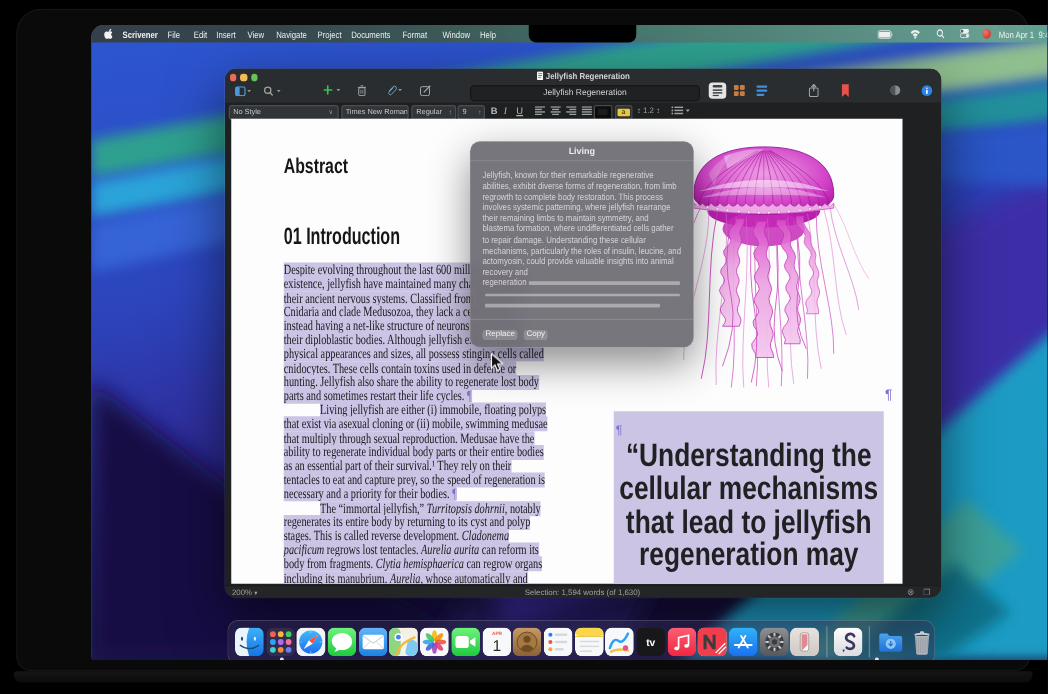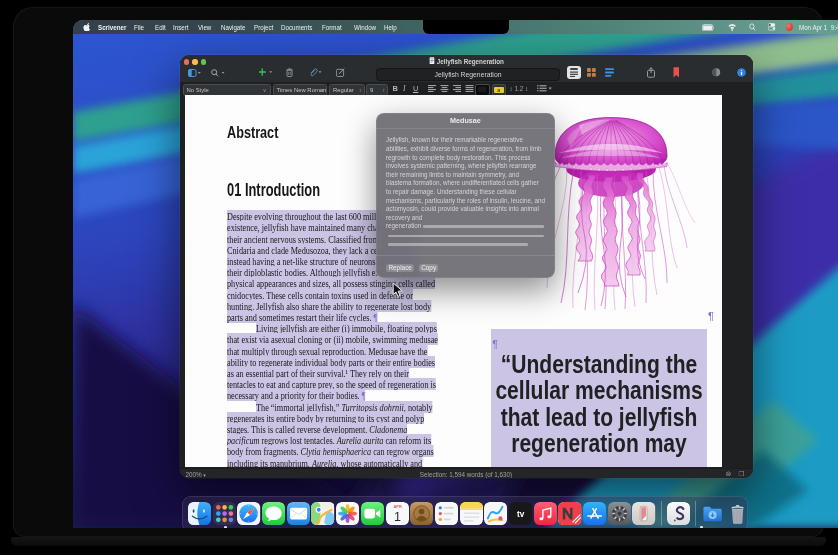--- a/index.html
+++ b/index.html
@@ -386,21 +386,21 @@
       </div>
 
       <div class="abs" id="statusbar">
         <span class="abs" style="left:6px;top:2px;font-size:6.3px;color:#9fa1a2">200% <span style="font-size:5px">▾</span></span>
         <span class="abs" style="left:150px;top:2px;width:273px;text-align:center;font-size:6.3px;color:#9fa1a2">Selection: 1,594 words (of 1,630)</span>
         <span class="abs" style="left:546px;top:1.5px;font-size:7px;color:#8f9192">⊗</span>
         <span class="abs" style="left:559px;top:1.5px;font-size:6.5px;color:#8f9192">❐</span>
       </div>
     </div>
     <div class="abs" id="popup">
-      <div class="abs" style="left:0;top:3px;width:179px;text-align:center;font-size:7.2px;font-weight:bold;color:#eceaee">Medusae</div>
+      <div class="abs" style="left:0;top:3px;width:179px;text-align:center;font-size:7.2px;font-weight:bold;color:#eceaee">Living</div>
       <div class="pline" style="top:22.3px">Jellyfish, known for their remarkable regenerative</div>
       <div class="pline" style="top:30.9px">abilities, exhibit diverse forms of regeneration, from limb</div>
       <div class="pline" style="top:39.5px">regrowth to complete body restoration. This process</div>
       <div class="pline" style="top:48.1px">involves systemic patterning, where jellyfish rearrange</div>
       <div class="pline" style="top:56.7px">their remaining limbs to maintain symmetry, and</div>
       <div class="pline" style="top:65.3px">blastema formation, where undifferentiated cells gather</div>
       <div class="pline" style="top:73.9px">to repair damage. Understanding these cellular</div>
       <div class="pline" style="top:82.5px">mechanisms, particularly the roles of insulin, leucine, and</div>
       <div class="pline" style="top:91.1px">actomyosin, could provide valuable insights into animal</div>
       <div class="pline" style="top:99.7px">recovery and</div>

